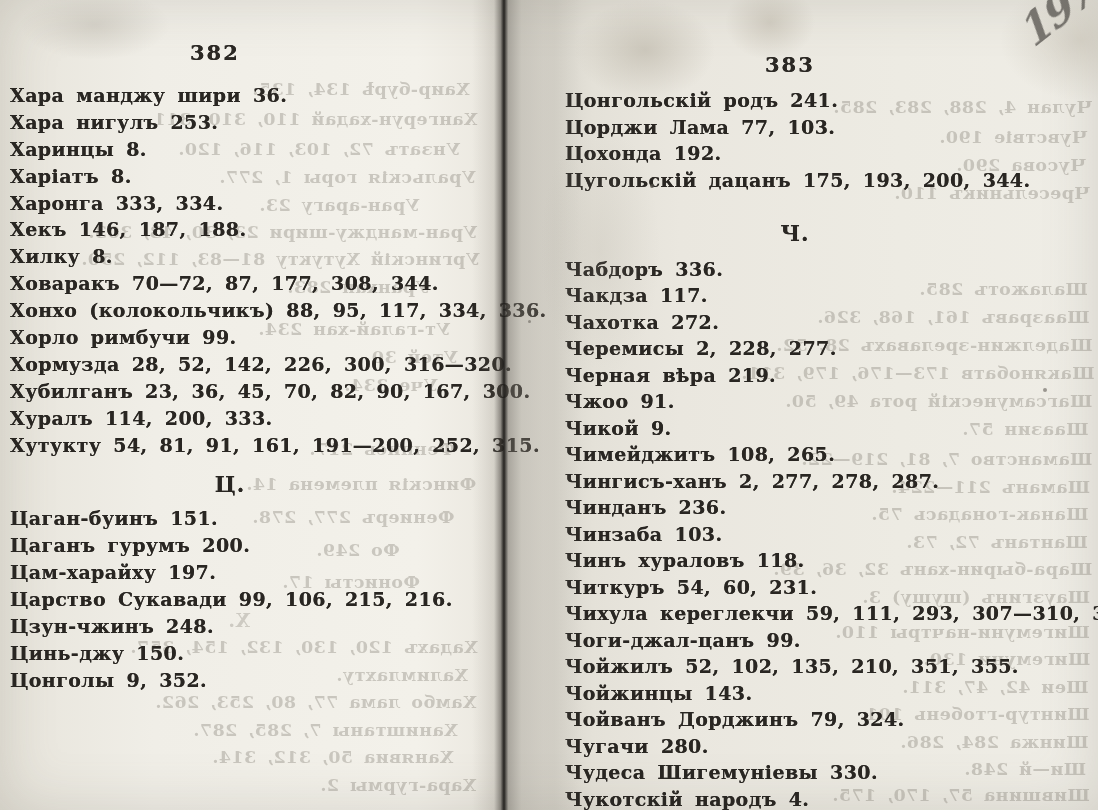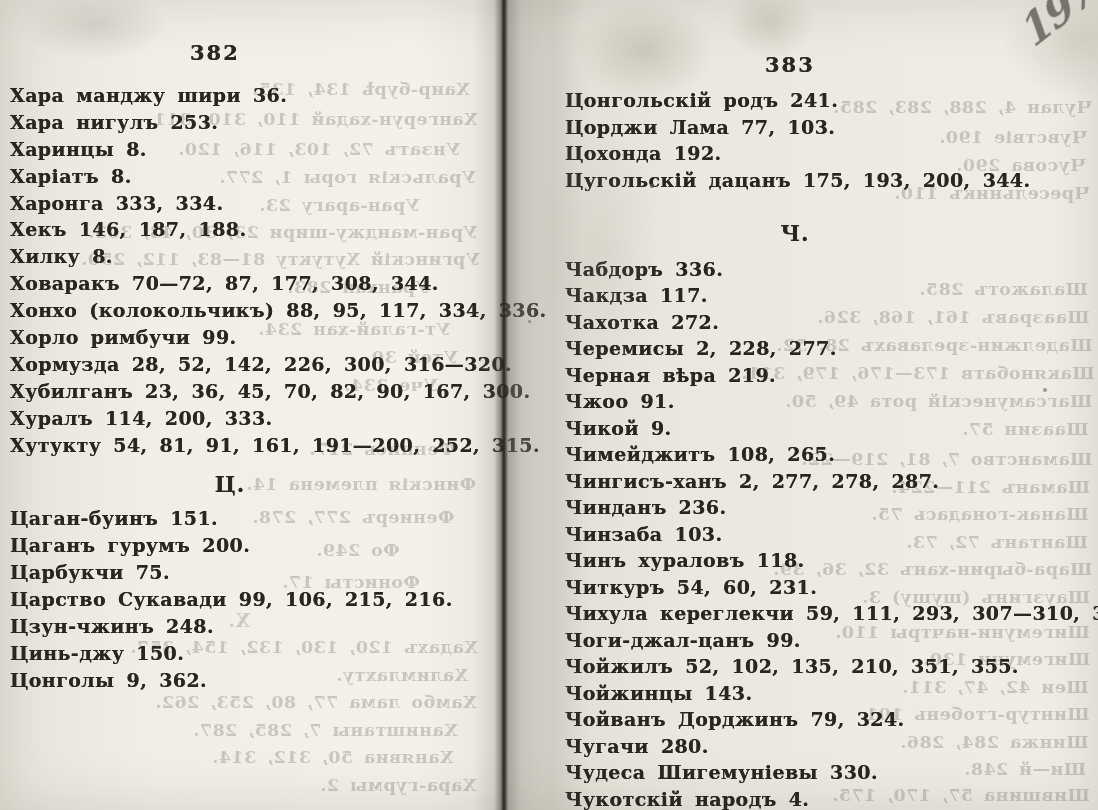--- a/index.html
+++ b/index.html
@@ -134,25 +134,25 @@
         <div class="row">Ховаракъ 70—72, 87, 177, 308, 344.</div>
         <div class="row">Хонхо (колокольчикъ) 88, 95, 117, 334, 336.</div>
         <div class="row">Хорло римбучи 99.</div>
         <div class="row">Хормузда 28, 52, 142, 226, 300, 316—320.</div>
         <div class="row">Хубилганъ 23, 36, 45, 70, 82, 90, 167, 300.</div>
         <div class="row">Хуралъ 114, 200, 333.</div>
         <div class="row">Хутукту 54, 81, 91, 161, 191—200, 252, 315.</div>
         <div class="row heading">Ц.</div>
         <div class="row">Цаган-буинъ 151.</div>
         <div class="row">Цаганъ гурумъ 200.</div>
-        <div class="row">Царбукчи 75.</div>
+        <div class="row">Цам-харайху 197.</div>
         <div class="row">Царство Сукавади 99, 106, 215, 216.</div>
         <div class="row">Цзун-чжинъ 248.</div>
         <div class="row">Цинь-джу 150.</div>
-        <div class="row">Цонголы 9, 362.</div>
+        <div class="row">Цонголы 9, 352.</div>
       </div>
   </div>
 
   <div class="page" id="right-page">
     <div class="pagenum" style="left:225px;top:52px;">383</div>
     <div class="rows" id="right-rows">
         <div class="row">Цонгольскій родъ 241.</div>
         <div class="row">Цорджи Лама 77, 103.</div>
         <div class="row">Цохонда 192.</div>
         <div class="row">Цугольскій дацанъ 175, 193, 200, 344.</div>

